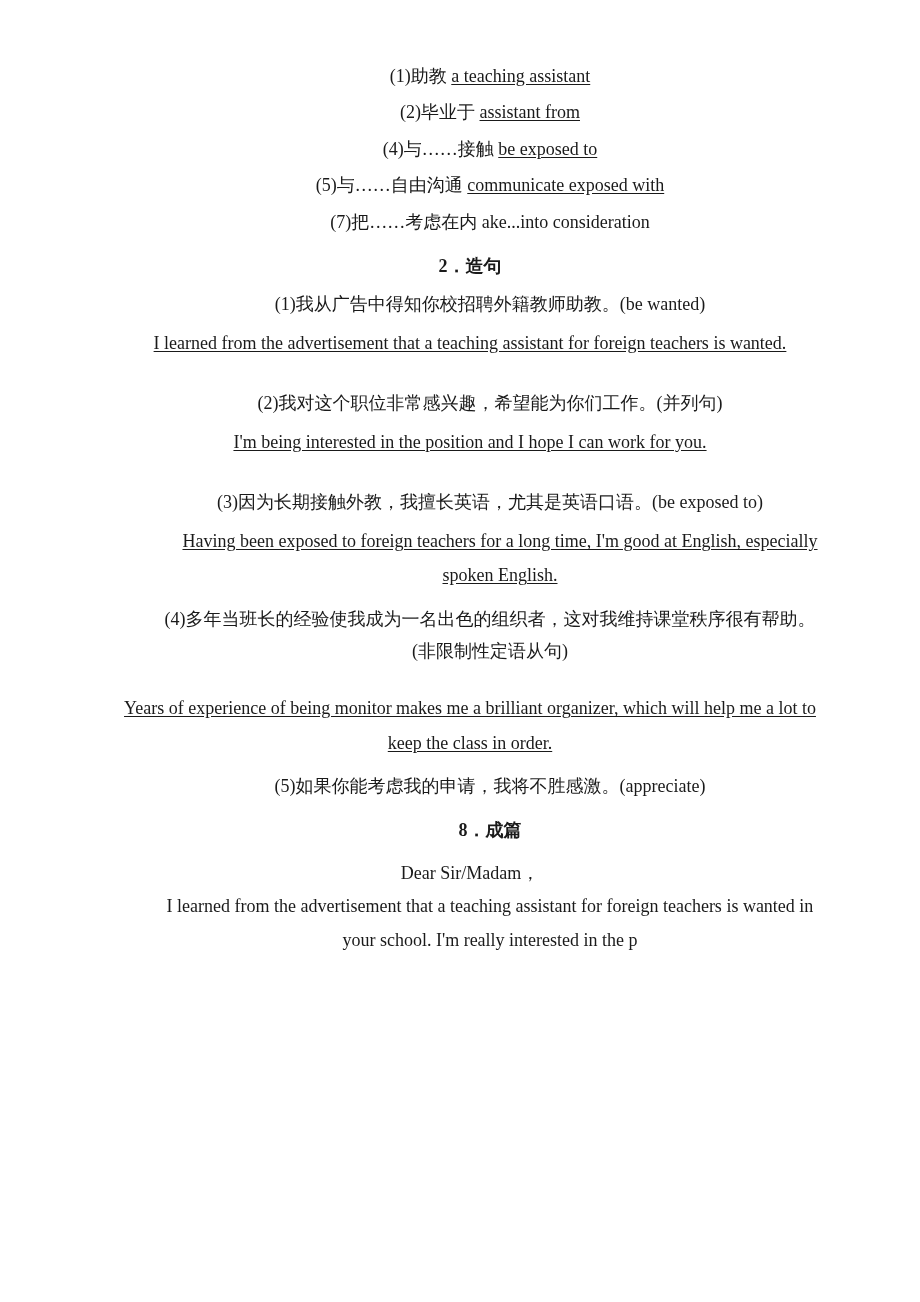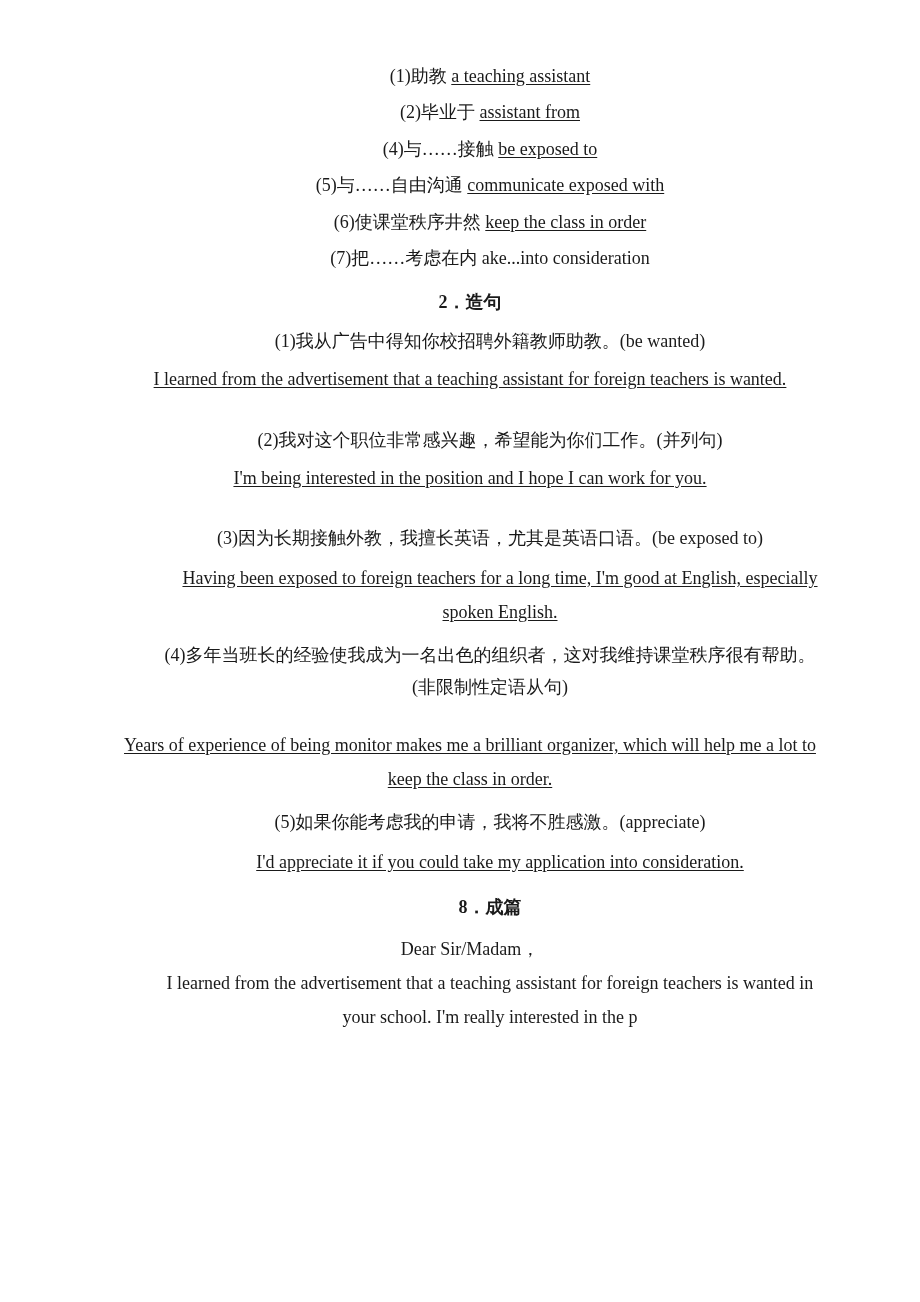--- a/index.html
+++ b/index.html
@@ -74,24 +74,20 @@
   </div>
   <div class="phrase-item">
     <span>(4)与……接触</span>
     <span class="underlined"> be exposed to</span>
   </div>
   <div class="phrase-item">
     <span>(5)与……自由沟通</span>
     <span class="underlined"> communicate exposed with</span>
   </div>
   <div class="phrase-item">
-    <span>(6)使课堂秩序井然</span>
-    <span class="underlined"> keep the class in order</span>
-  </div>
-  <div class="phrase-item">
     <span>(7)把……考虑在内</span>
     <span> ake...into consideration</span>
   </div>
 </div>
 
 <div class="section-title">2．造句</div>
 
 <div class="section">
   <div class="sentence-item">
     (1)我从广告中得知你校招聘外籍教师助教。(be wanted)
@@ -132,23 +128,20 @@
 <div class="paragraph-break"></div>
 
 <div style="margin-bottom: 10px; line-height: 1.9;">
   <span class="inline-underline">Years of experience of being monitor makes me a brilliant organizer,  which will help me a lot to keep the class in order.</span>
 </div>
 
 <div class="section">
   <div class="sentence-item">
     (5)如果你能考虑我的申请，我将不胜感激。(appreciate)
   </div>
-  <div style="margin-left: 60px; margin-bottom: 6px; line-height: 1.9;">
-    <span class="inline-underline">I'd appreciate it if you could take my application into consideration.</span>
-  </div>
 </div>
 
 <div class="section-title" style="margin-left: 40px;">8．成篇</div>
 
 <div class="closing-section">
   <div>Dear Sir/Madam，</div>
   <div style="margin-left: 40px; line-height: 1.9;">I learned from the advertisement that a teaching assistant for foreign teachers is wanted in your school. I'm really interested in the p</div>
 </div>
 
 </body></html>

